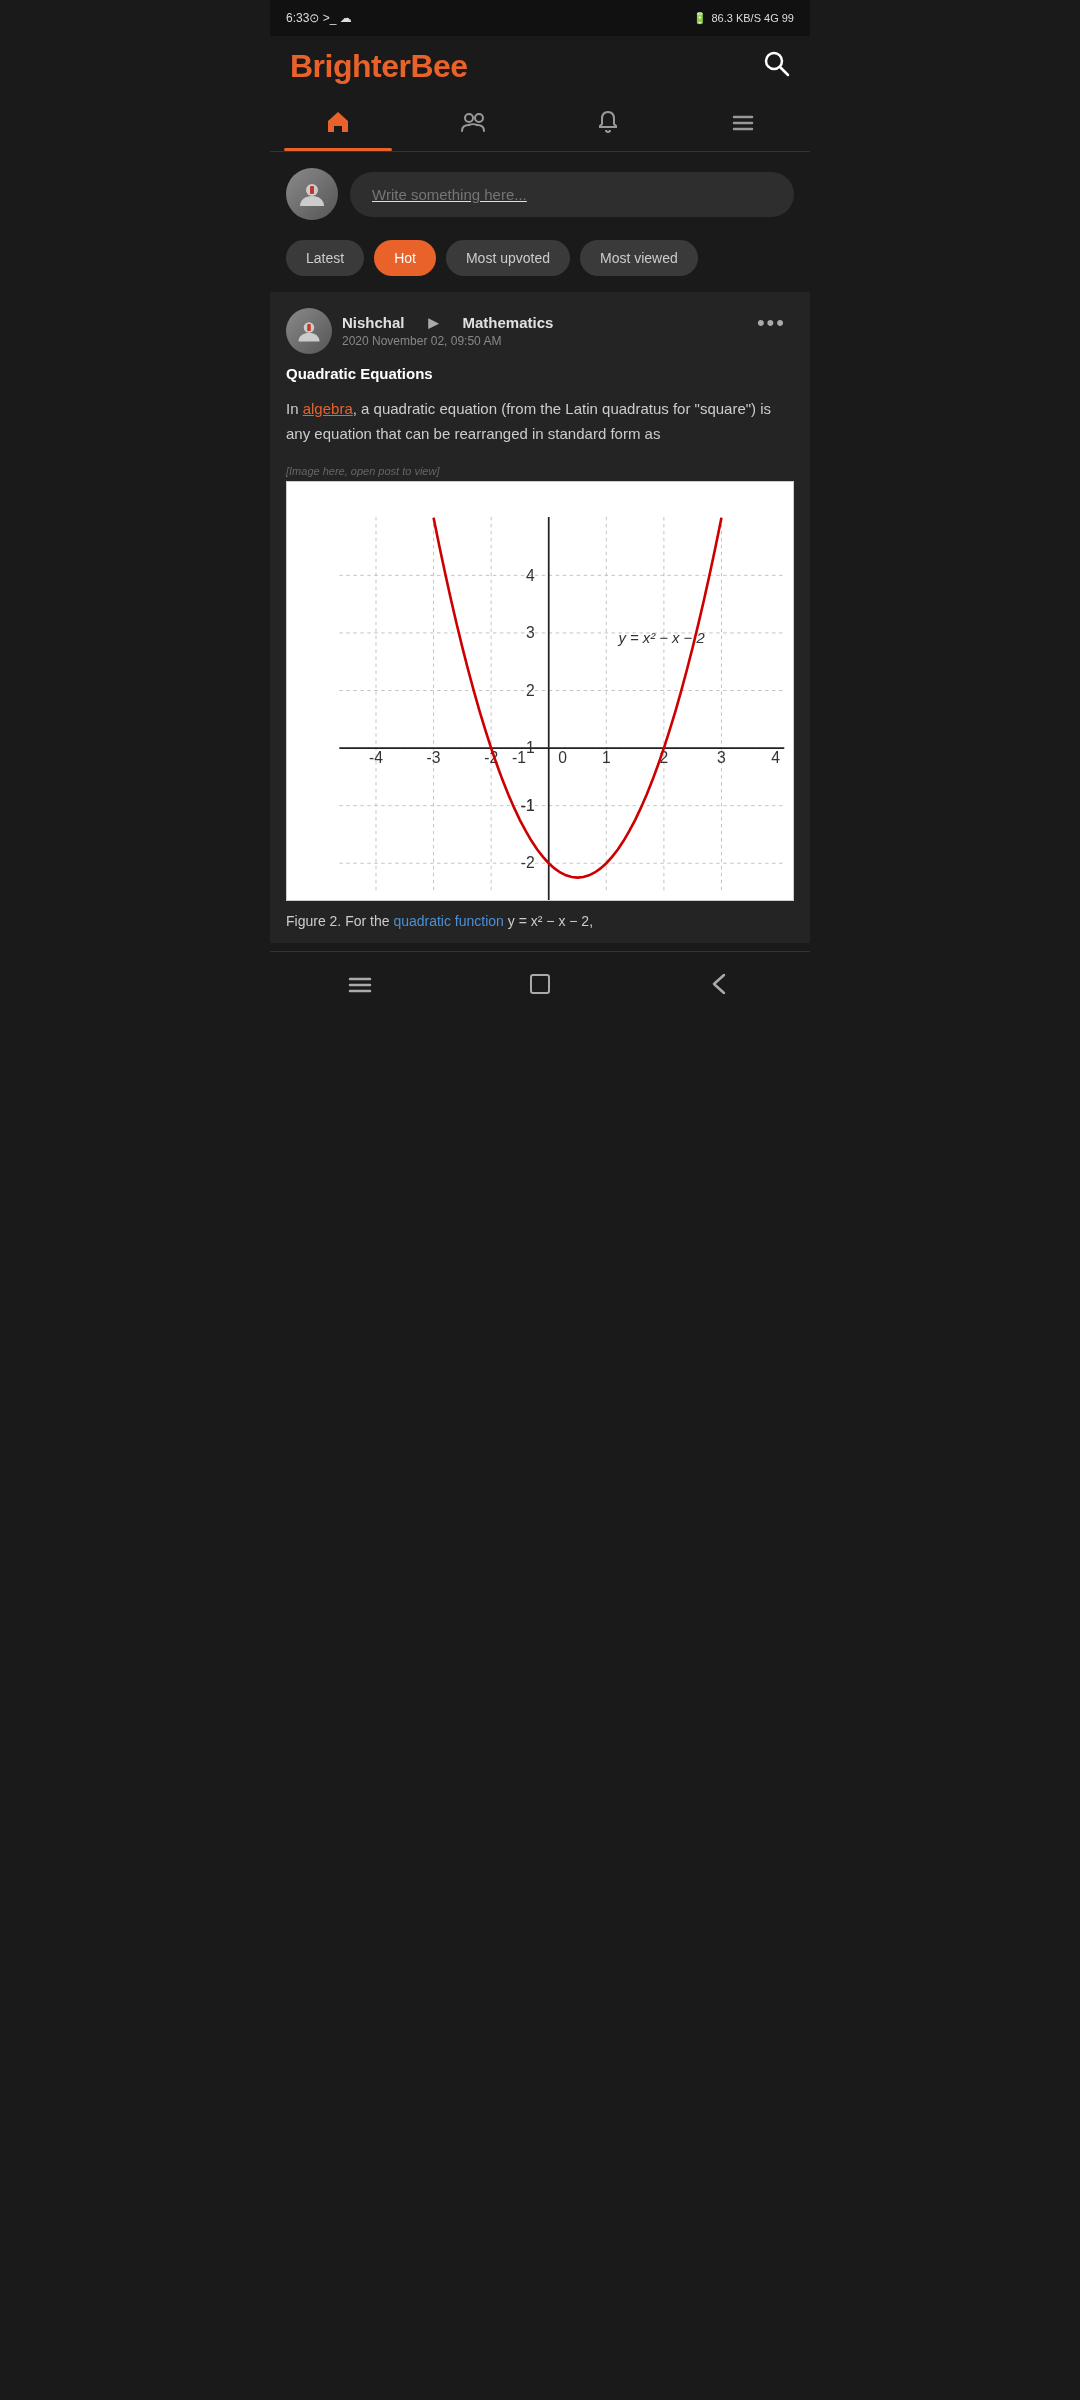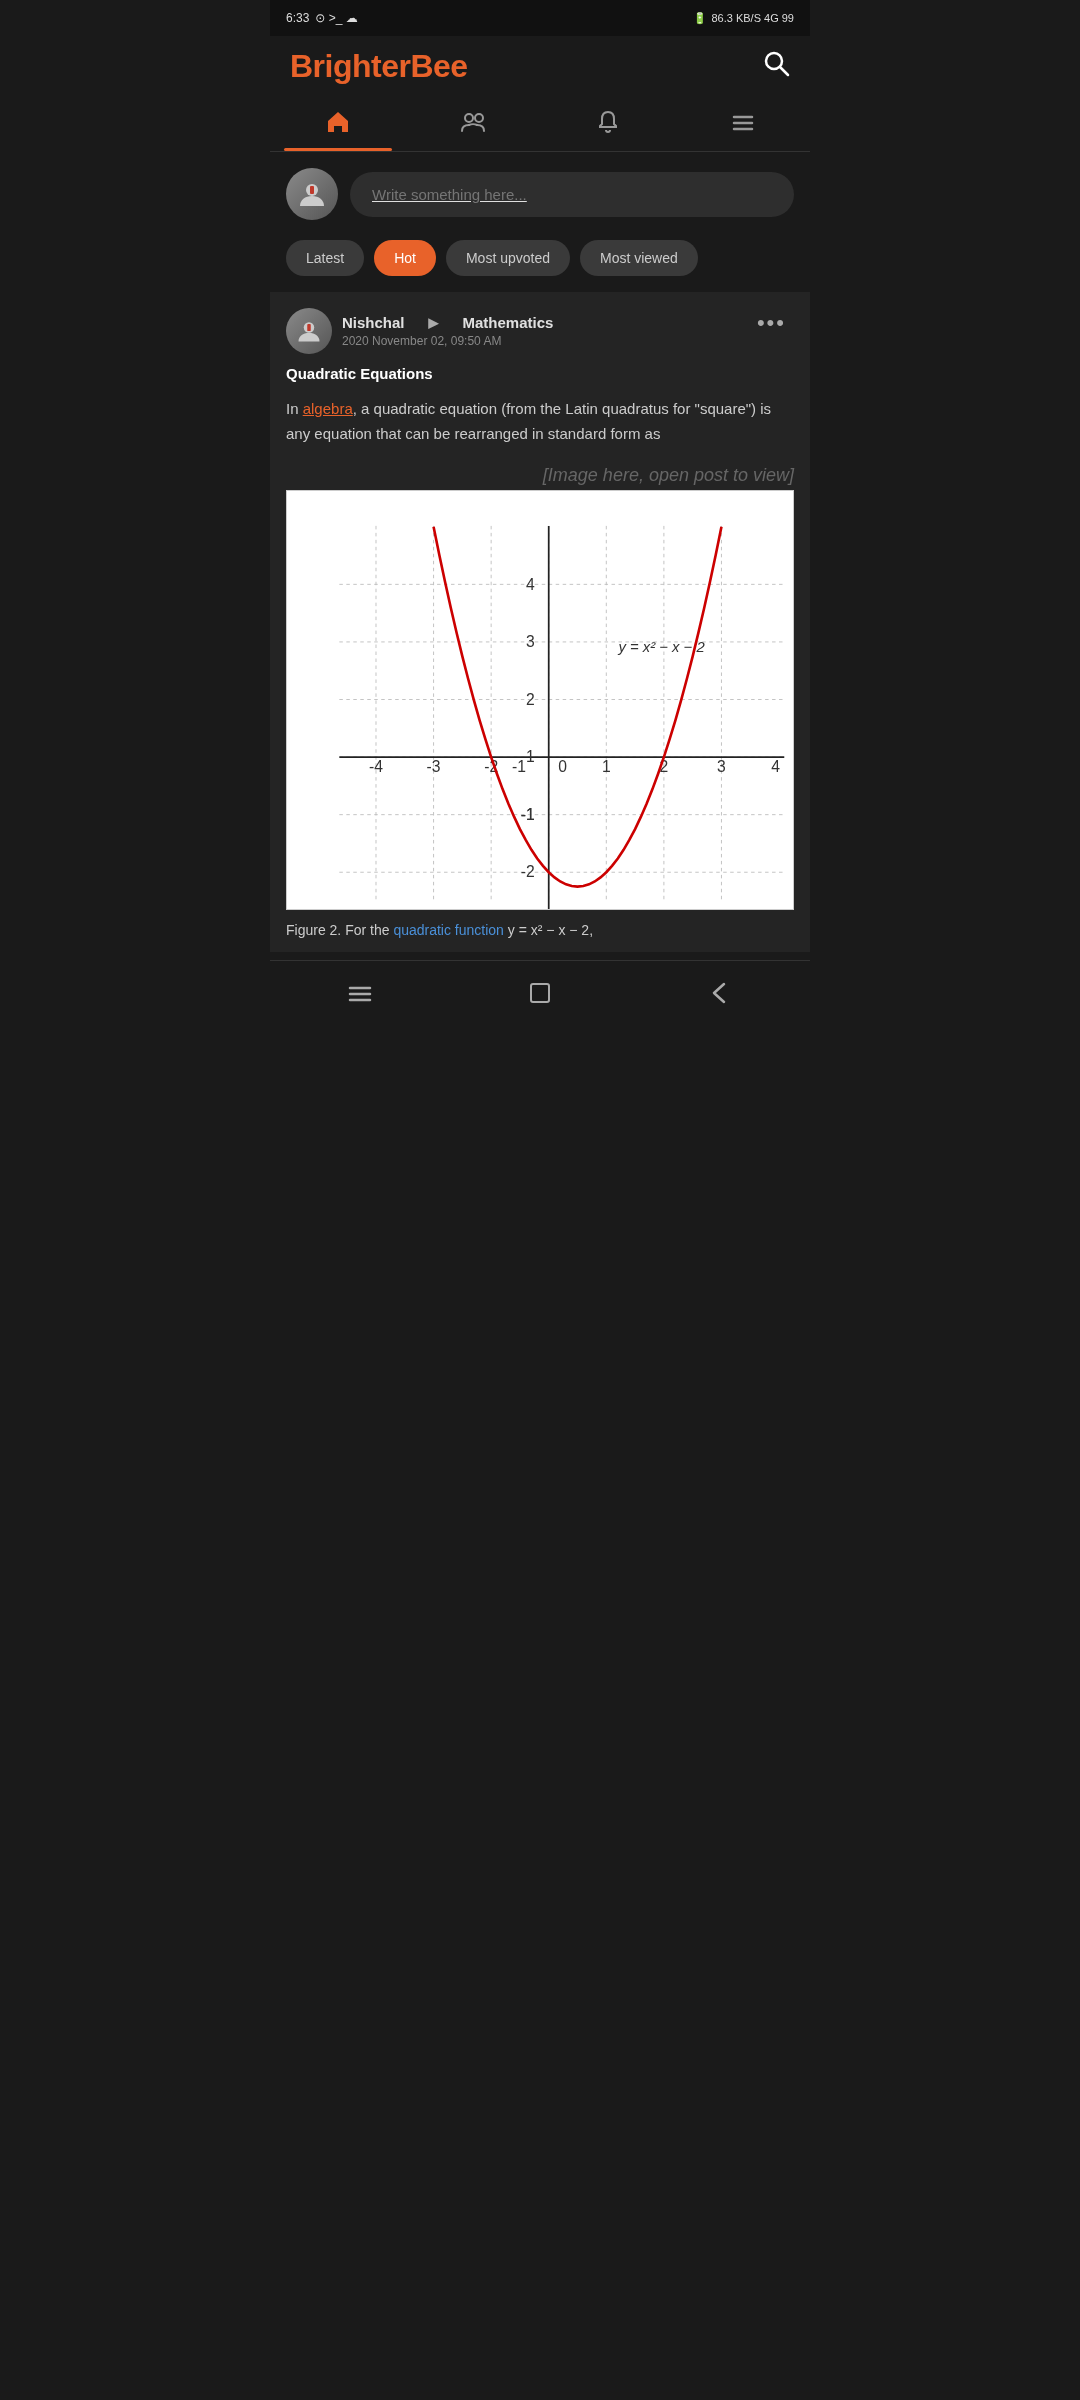--- a/index.html
+++ b/index.html
@@ -17,21 +17,21 @@
     .status-bar {
       background: #111;
       display: flex;
       justify-content: space-between;
       align-items: center;
       padding: 6px 16px;
       font-size: 12px;
       color: #ddd;
       height: 36px;
     }
-    .status-left { display: flex; align-items: center; gap: 6px; }
+    .status-left { display: flex; align-items: center; }
     .status-right { display: flex; align-items: center; gap: 4px; font-size: 11px; }
 
     
     .header {
       background: #1a1a1a;
       display: flex;
       justify-content: space-between;
       align-items: center;
       padding: 12px 20px 10px;
     }
@@ -209,23 +209,23 @@
       color: #ccc;
       margin-bottom: 12px;
     }
     .post-body a {
       color: #e8622a;
       text-decoration: underline;
     }
 
     
     .image-placeholder-text {
-      text-align: right;
+      text-align: left;
       color: #666;
-      font-size: 18px;
+      font-size: 11px;
       padding: 6px 0 4px;
       font-style: italic;
     }
 
     
     .graph-container {
       background: #fff;
       border: 1px solid #ccc;
       margin: 0 0 0;
       padding: 0;

